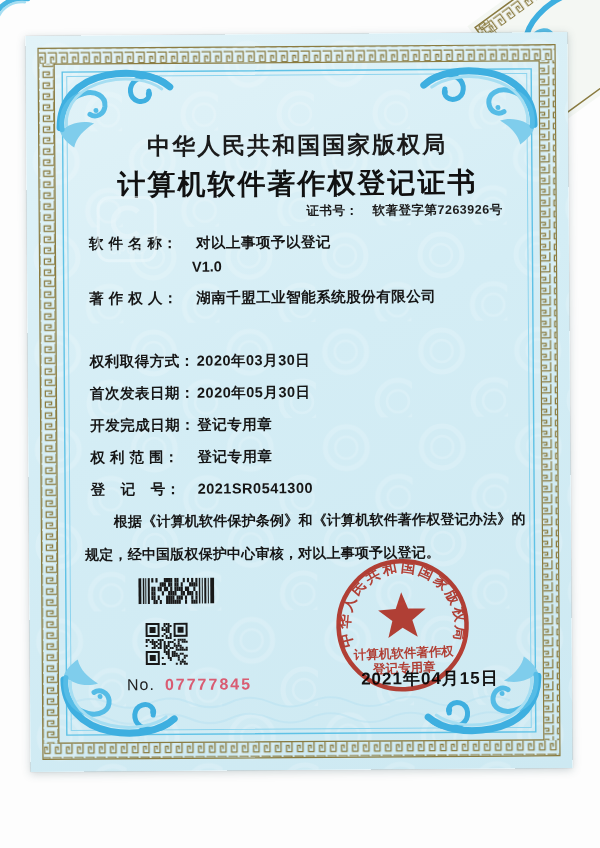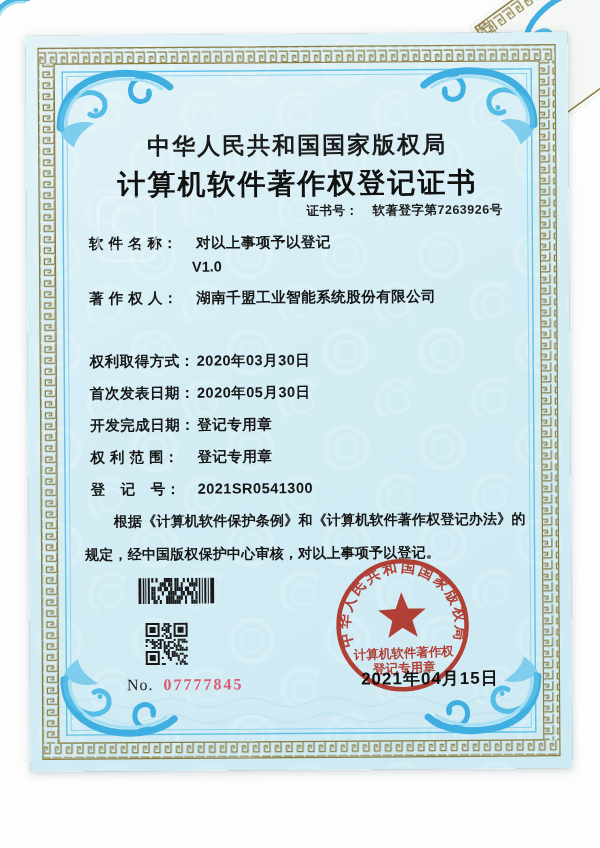--- a/index.html
+++ b/index.html
@@ -33,21 +33,21 @@
 
   .field-row { position:absolute; left:62px; font-size:14.5px; font-weight:bold; color:#161616; white-space:nowrap; }
   .field-row .flabel { display:inline-block; width:103px; letter-spacing:0.5px; }
   .field-row .fvalue { display:inline-block; letter-spacing:0.5px; }
   .value2 { position:absolute; left:165px; font-size:14.5px; font-weight:bold; color:#161616; }
 
   .statement { position:absolute; left:56px; width:452px; font-size:14px; font-weight:bold; color:#161616; letter-spacing:0.2px; }
   .statement.l1 { padding-left:29px; }
 
   .serial-line { position:absolute; left:97px; top:641px; font-size:16px; color:#222;
-    font-family:Liberation Serif, serif; letter-spacing:1px; }
+    font-family:Liberation Sans, sans-serif; letter-spacing:1px; }
   .serial-line .num { color:#d95c72; margin-left:10px; letter-spacing:2px; font-weight:bold; }
 
   .issue-date { position:absolute; left:300px; top:634px; width:200px; text-align:center;
     font-size:17px; font-weight:900; color:#121212; letter-spacing:1px; z-index:3; }
 
   
   .barcode { position:absolute; left:109px; top:543px; width:76px; height:26px; }
   .qrcode  { position:absolute; left:115px; top:587px; width:44px; height:44px; }
 
   

